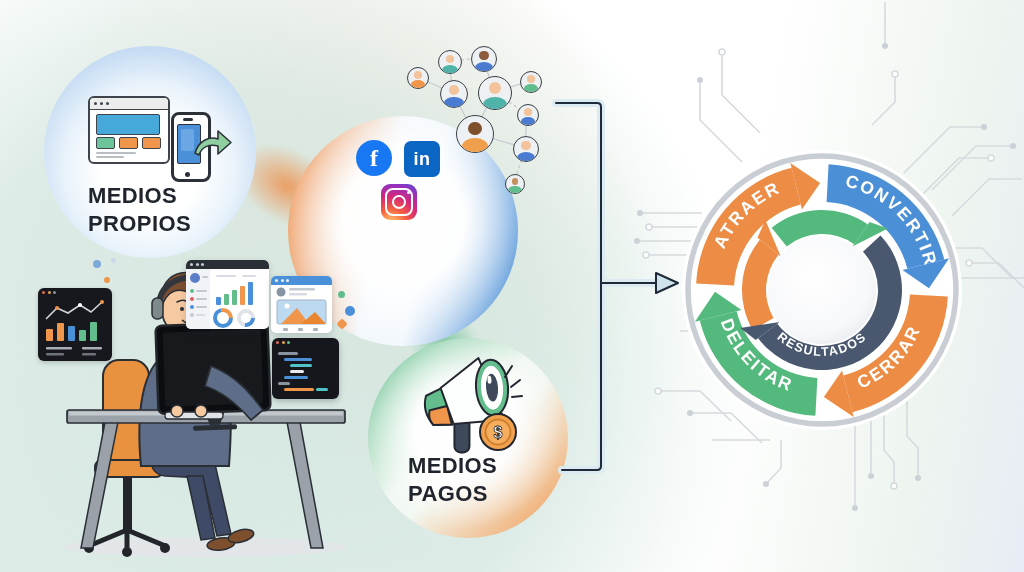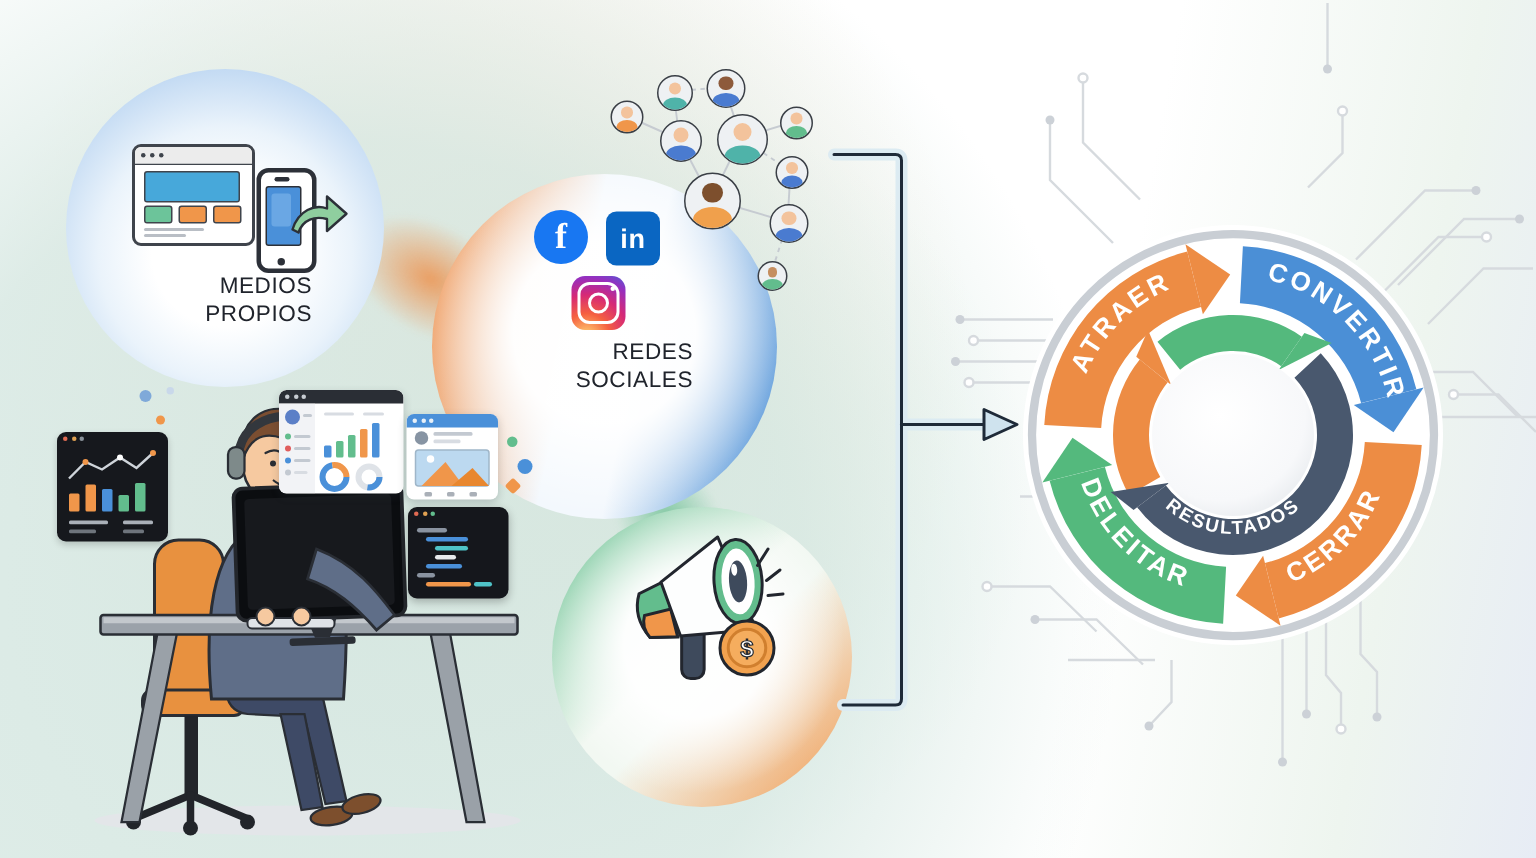--- a/index.html
+++ b/index.html
@@ -26,22 +26,22 @@
   #blob-pagos{left:368px;top:338px;width:200px;height:200px;
     background:
       radial-gradient(circle at 48% 46%, rgba(255,255,255,.96) 32%, rgba(255,255,255,0) 66%),
       linear-gradient(135deg, #5fbd8a 0%, rgba(95,189,138,0) 45%, rgba(240,150,74,0) 55%, #f0964a 100%);
     background-color:#f2f8f2;}
   .neck{position:absolute;filter:blur(2px);}
   #neck-1{left:228px;top:148px;width:118px;height:76px;transform:rotate(30deg);
     background:radial-gradient(ellipse at center, rgba(238,140,68,.8) 0, rgba(238,140,68,0) 68%);}
   #neck-2{left:398px;top:312px;width:96px;height:70px;transform:rotate(64deg);
     background:radial-gradient(ellipse at center, rgba(99,189,141,.75) 0, rgba(99,189,141,0) 68%);}
-  .blob-label{position:absolute;text-align:right;color:#20242c;font-weight:400;
-    font-size:15px;line-height:1.25;letter-spacing:.4px;}
+  .blob-label{position:absolute;text-align:left;color:#20242c;font-weight:700;
+    font-size:22px;line-height:1.25;letter-spacing:.4px;}
   #label-propios{left:88px;top:182px;width:120px;}
   #label-redes{left:342px;top:226px;width:120px;}
   #label-pagos{left:408px;top:452px;width:120px;}
   
   #browser-ico{left:88px;top:96px;width:78px;height:64px;background:#fff;border:2px solid #3f444c;border-radius:6px;}
   #browser-ico .bar{height:11px;background:#ececec;border-bottom:1.5px solid #3f444c;border-radius:4px 4px 0 0;display:flex;align-items:center;padding-left:4px;gap:3px;}
   #browser-ico .bar i{width:3px;height:3px;border-radius:50%;background:#3f444c;display:block;}
   #browser-ico .band{position:absolute;left:6px;top:16px;width:62px;height:19px;background:#47a8da;border:1.5px solid #3f444c;border-radius:2px;}
   #browser-ico .blocks{position:absolute;left:6px;top:39px;display:flex;gap:4px;}
   #browser-ico .blocks i{width:17px;height:10px;border:1.5px solid #3f444c;border-radius:2px;display:block;}
@@ -169,21 +169,20 @@
       <span>f</span>
     </div>
   <div class="soc" id="li-ico">
       <span>in</span>
     </div>
   <div class="soc" id="ig-ico">
       <span class="fr"></span>
       <span class="lens"></span>
       <span class="dot"></span>
     </div>
-  <div class="blob-label" id="label-redes">REDES SOCIALES</div>
 
   <svg class="abs" style="left:0;top:0" width="1024" height="572" viewBox="0 0 1024 572" stroke="#c6cbd1" stroke-width="1.3">
     <line x1="453" y1="93" x2="449" y2="61"></line>
     <line x1="449" y1="61" x2="483" y2="58" stroke-dasharray="3 3"></line>
     <line x1="483" y1="58" x2="494" y2="92"></line>
     <line x1="417" y1="77" x2="453" y2="93"></line>
     <line x1="453" y1="93" x2="474" y2="133"></line>
     <line x1="494" y1="92" x2="474" y2="133"></line>
     <line x1="494" y1="92" x2="530" y2="81"></line>
     <line x1="494" y1="92" x2="527" y2="114" stroke-dasharray="3 3"></line>
@@ -219,20 +218,21 @@
       <line x1="104" y1="14" x2="97" y2="25"></line>
       <line x1="112" y1="28" x2="103" y2="35"></line>
       <line x1="114" y1="44" x2="104" y2="45"></line>
     </g>
     <g>
       <circle cx="90" cy="80" r="18" fill="#f2a24f" stroke="#22262e" stroke-width="2"></circle>
       <circle cx="90" cy="80" r="12.5" fill="#f5ad5e" stroke="#d07f2e" stroke-width="2"></circle>
       <text x="90" y="86" text-anchor="middle" font-size="16" font-weight="bold" fill="#fff" stroke="#22262e" stroke-width="0.8" font-family="Liberation Sans, sans-serif">$</text>
     </g>
   </svg>
+  <div class="blob-label" id="label-pagos">MEDIOS PAGOS</div>
 
   <svg class="abs" style="left:25px;top:248px" width="330" height="320" viewBox="0 0 330 320">
     <ellipse cx="180" cy="299" rx="142" ry="10" fill="#e3e6e9"></ellipse>
 
     <rect x="78" y="112" width="46" height="108" rx="16" fill="#e8913f" stroke="#2a2e35" stroke-width="2"></rect>
     <rect x="70" y="212" width="68" height="17" rx="7" fill="#e8913f" stroke="#2a2e35" stroke-width="2"></rect>
     <rect x="98" y="229" width="9" height="54" fill="#22252a"></rect>
     <g stroke="#22252a" stroke-width="5" stroke-linecap="round">
       <line x1="102" y1="282" x2="66" y2="297"></line>
         <line x1="102" y1="282" x2="138" y2="297"></line>

